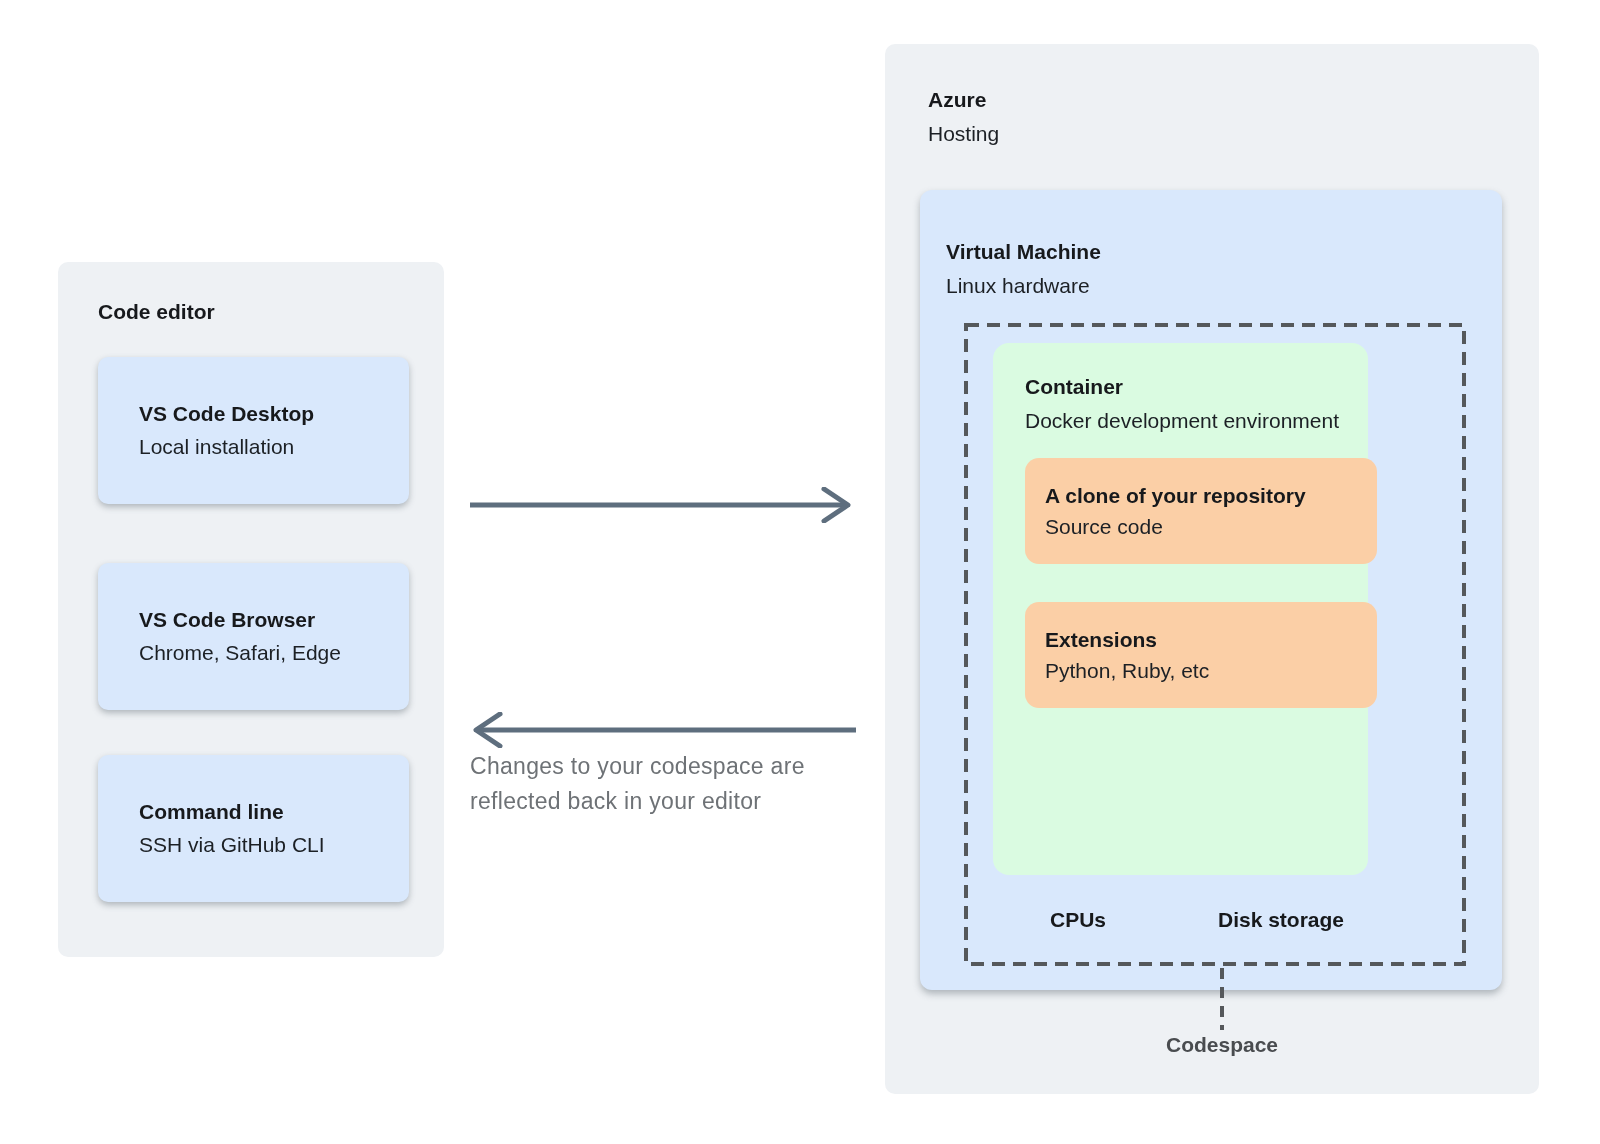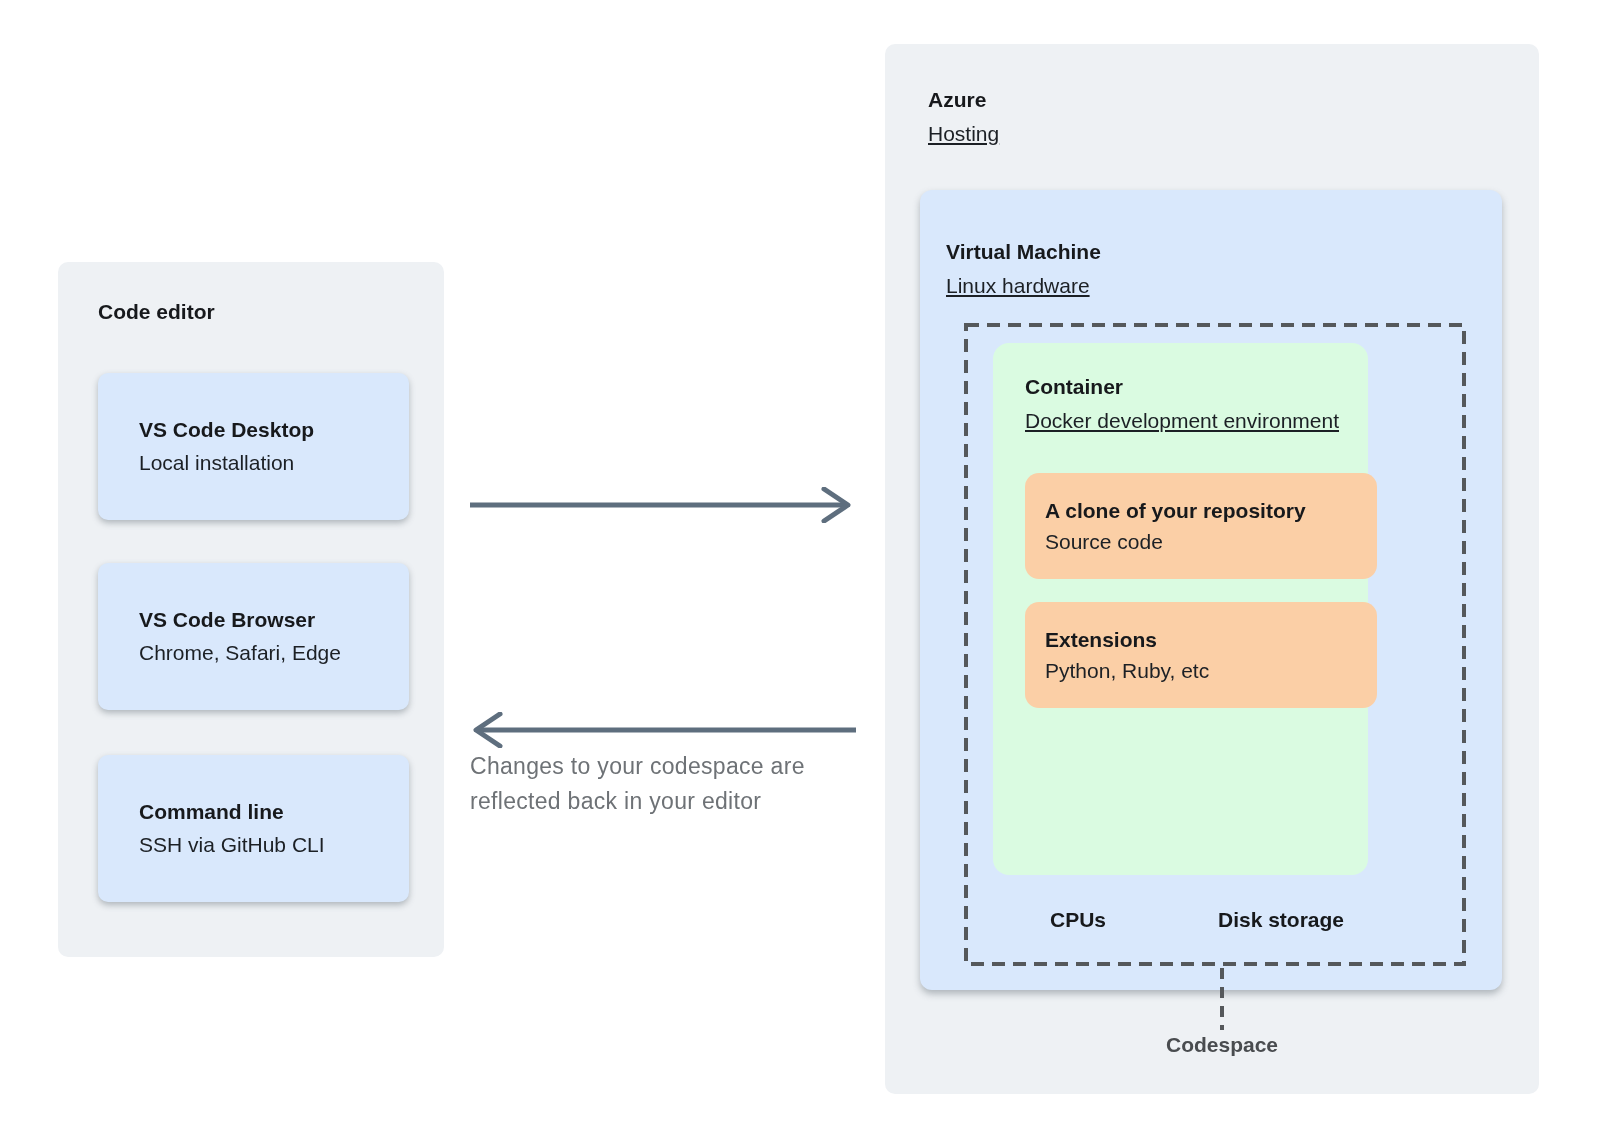--- a/index.html
+++ b/index.html
@@ -25,29 +25,29 @@
   .azure-panel{left:885px;top:44px;width:654px;height:1050px;}
 
   .panel-title{
     position:absolute;margin:0;font-size:21px;font-weight:700;color:var(--title-text);
   }
   .panel-subtitle{
     position:absolute;margin:0;font-size:21px;font-weight:400;color:var(--sub-text);
   }
   .editor-panel .panel-title{left:40px;top:38px;}
   .azure-panel .panel-title{left:43px;top:44px;}
-  .azure-panel .panel-subtitle{left:43px;top:78px;text-decoration:underline;}
+  .azure-panel .panel-subtitle{left:43px;top:78px;}
 
   .blue-card{
     position:absolute;left:40px;width:311px;height:147px;border-radius:10px;
     background:var(--card-blue);box-shadow:0 3px 6px rgba(100,110,120,0.45);
     display:flex;flex-direction:column;justify-content:center;
     padding-left:41px;box-sizing:border-box;
   }
-  .card-0{top:111px;} .card-1{top:301px;} .card-2{top:493px;}
+  .card-0{top:95px;} .card-1{top:301px;} .card-2{top:493px;}
   .card-title{font-size:21px;font-weight:700;color:var(--title-text);margin:0 0 9px 0;}
   .card-sub{font-size:21px;font-weight:400;color:var(--sub-text);margin:0;}
 
   .flow-arrow{position:absolute;left:468px;width:390px;height:36px;}
   .flow-arrow-right{top:487px;}
   .flow-arrow-left{top:712px;}
   .flow-note{
     position:absolute;left:470px;width:390px;font-size:23px;line-height:35px;
     color:var(--note-text);letter-spacing:0.3px;
   }
@@ -70,21 +70,21 @@
   }
   .green-panel .panel-title{left:32px;top:32px;}
   .green-panel .panel-subtitle{left:32px;top:66px;}
 
   .orange-card{
     position:absolute;left:32px;width:352px;height:106px;border-radius:14px;
     background:var(--card-orange);
     display:flex;flex-direction:column;justify-content:center;
     padding-left:20px;box-sizing:border-box;
   }
-  .ocard-0{top:130px;} .ocard-1{top:259px;} .ocard-2{top:385px;}
+  .ocard-0{top:115px;} .ocard-1{top:259px;} .ocard-2{top:385px;}
   .orange-card .card-title{margin-bottom:7px;}
 
   .resource-label{
     position:absolute;font-size:21px;font-weight:700;color:var(--title-text);top:718px;
   }
   .resource-cpus{left:130px;}
   .resource-disk{left:298px;}
 
   .codespace-connector{position:absolute;left:1219px;top:968px;width:6px;height:62px;}
   .codespace-label{

